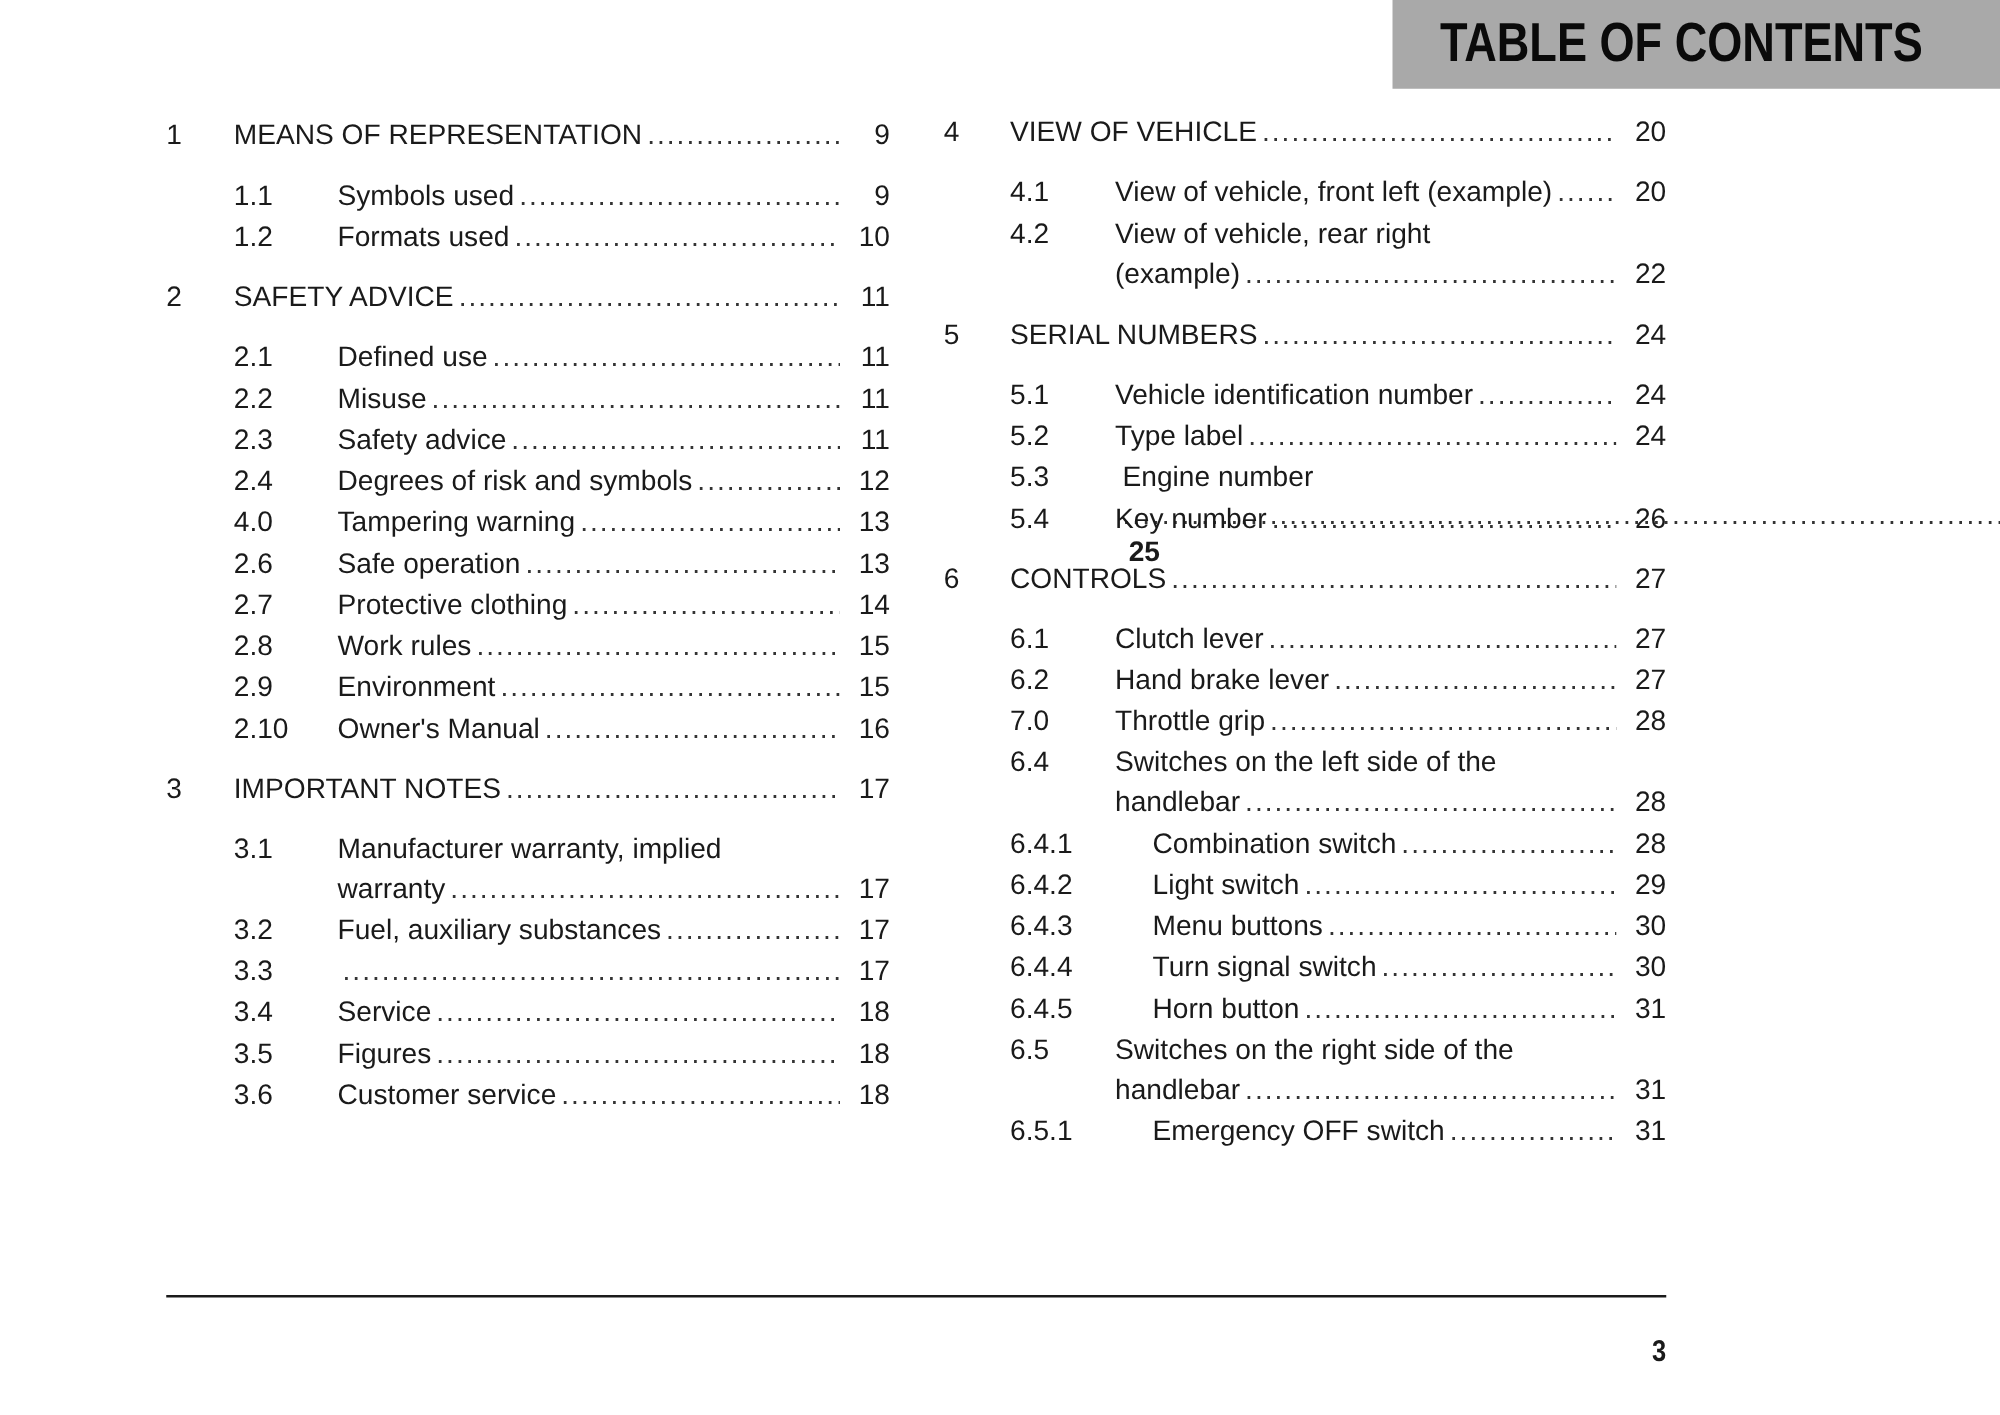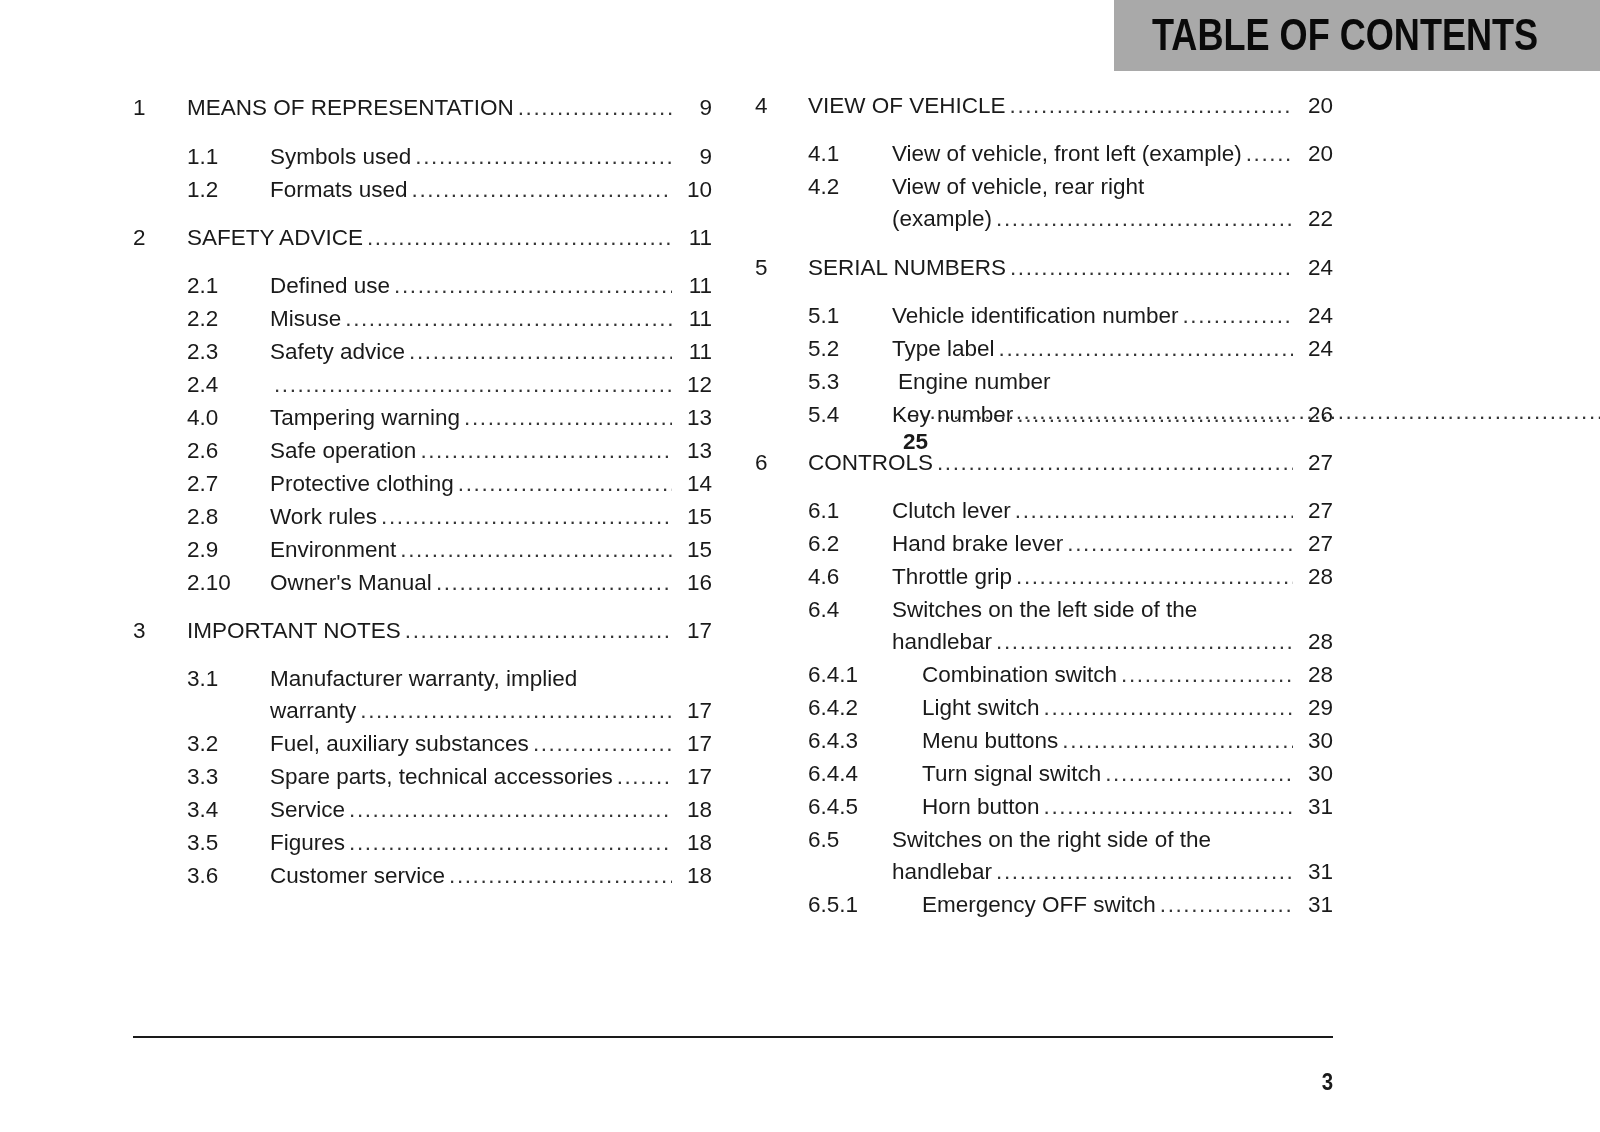--- a/index.html
+++ b/index.html
@@ -57,20 +57,21 @@
       <span style="min-width: 30px; text-align: right; margin-left: 6px;">11</span>
     </div>
     <div class="row" style="left: 187px; top: 337px;">2.3</div>
     <div class="row" style="left: 270px; top: 337px; width: 442px;">
       <span>Safety advice</span>
       <span class="lead"></span>
       <span style="min-width: 30px; text-align: right; margin-left: 6px;">11</span>
     </div>
     <div class="row" style="left: 187px; top: 370px;">2.4</div>
     <div class="row" style="left: 270px; top: 370px; width: 442px;">
+      <span>Degrees of risk and symbols</span>
       <span class="lead"></span>
       <span style="min-width: 30px; text-align: right; margin-left: 6px;">12</span>
     </div>
     <div class="row" style="left: 187px; top: 403px;">4.0</div>
     <div class="row" style="left: 270px; top: 403px; width: 442px;">
       <span>Tampering warning</span>
       <span class="lead"></span>
       <span style="min-width: 30px; text-align: right; margin-left: 6px;">13</span>
     </div>
     <div class="row" style="left: 187px; top: 436px;">2.6</div>
@@ -117,21 +118,20 @@
       <span style="min-width: 30px; text-align: right; margin-left: 6px;">17</span>
     </div>
     <div class="row" style="left: 187px; top: 729px;">3.2</div>
     <div class="row" style="left: 270px; top: 729px; width: 442px;">
       <span>Fuel, auxiliary substances</span>
       <span class="lead"></span>
       <span style="min-width: 30px; text-align: right; margin-left: 6px;">17</span>
     </div>
     <div class="row" style="left: 187px; top: 762px;">3.3</div>
     <div class="row" style="left: 270px; top: 762px; width: 442px;">
-      <span>Spare parts, technical accessories</span>
       <span class="lead"></span>
       <span style="min-width: 30px; text-align: right; margin-left: 6px;">17</span>
     </div>
     <div class="row" style="left: 187px; top: 795px;">3.4</div>
     <div class="row" style="left: 270px; top: 795px; width: 442px;">
       <span>Service</span>
       <span class="lead"></span>
       <span style="min-width: 30px; text-align: right; margin-left: 6px;">18</span>
     </div>
     <div class="row" style="left: 187px; top: 828px;">3.5</div>
@@ -206,21 +206,21 @@
       <span>Clutch lever</span>
       <span class="lead"></span>
       <span style="min-width: 30px; text-align: right; margin-left: 6px;">27</span>
     </div>
     <div class="row" style="left: 808px; top: 529px;">6.2</div>
     <div class="row" style="left: 892px; top: 529px; width: 441px;">
       <span>Hand brake lever</span>
       <span class="lead"></span>
       <span style="min-width: 30px; text-align: right; margin-left: 6px;">27</span>
     </div>
-    <div class="row" style="left: 808px; top: 562px;">4.6</div>
+    <div class="row" style="left: 808px; top: 562px;">7.0</div>
     <div class="row" style="left: 892px; top: 562px; width: 441px;">
       <span>Throttle grip</span>
       <span class="lead"></span>
       <span style="min-width: 30px; text-align: right; margin-left: 6px;">28</span>
     </div>
     <div class="row" style="left: 808px; top: 595px;">6.4</div>
     <div class="row" style="left: 892px; top: 595px;">Switches on the left side of the</div>
     <div class="row" style="left: 892px; top: 627px; width: 441px;">
       <span>handlebar</span>
       <span class="lead"></span>

